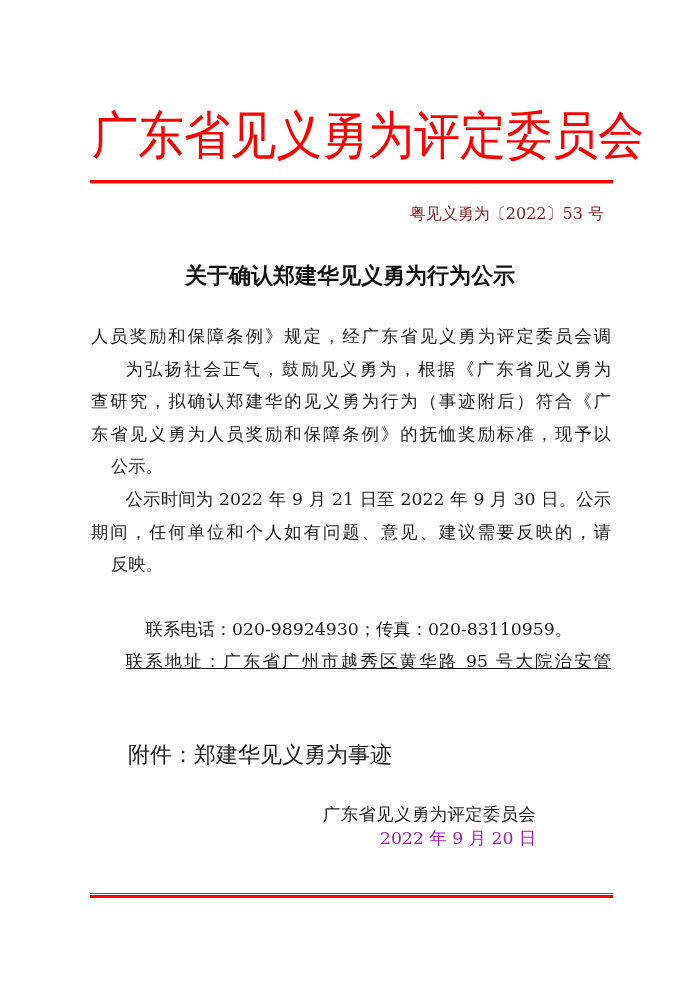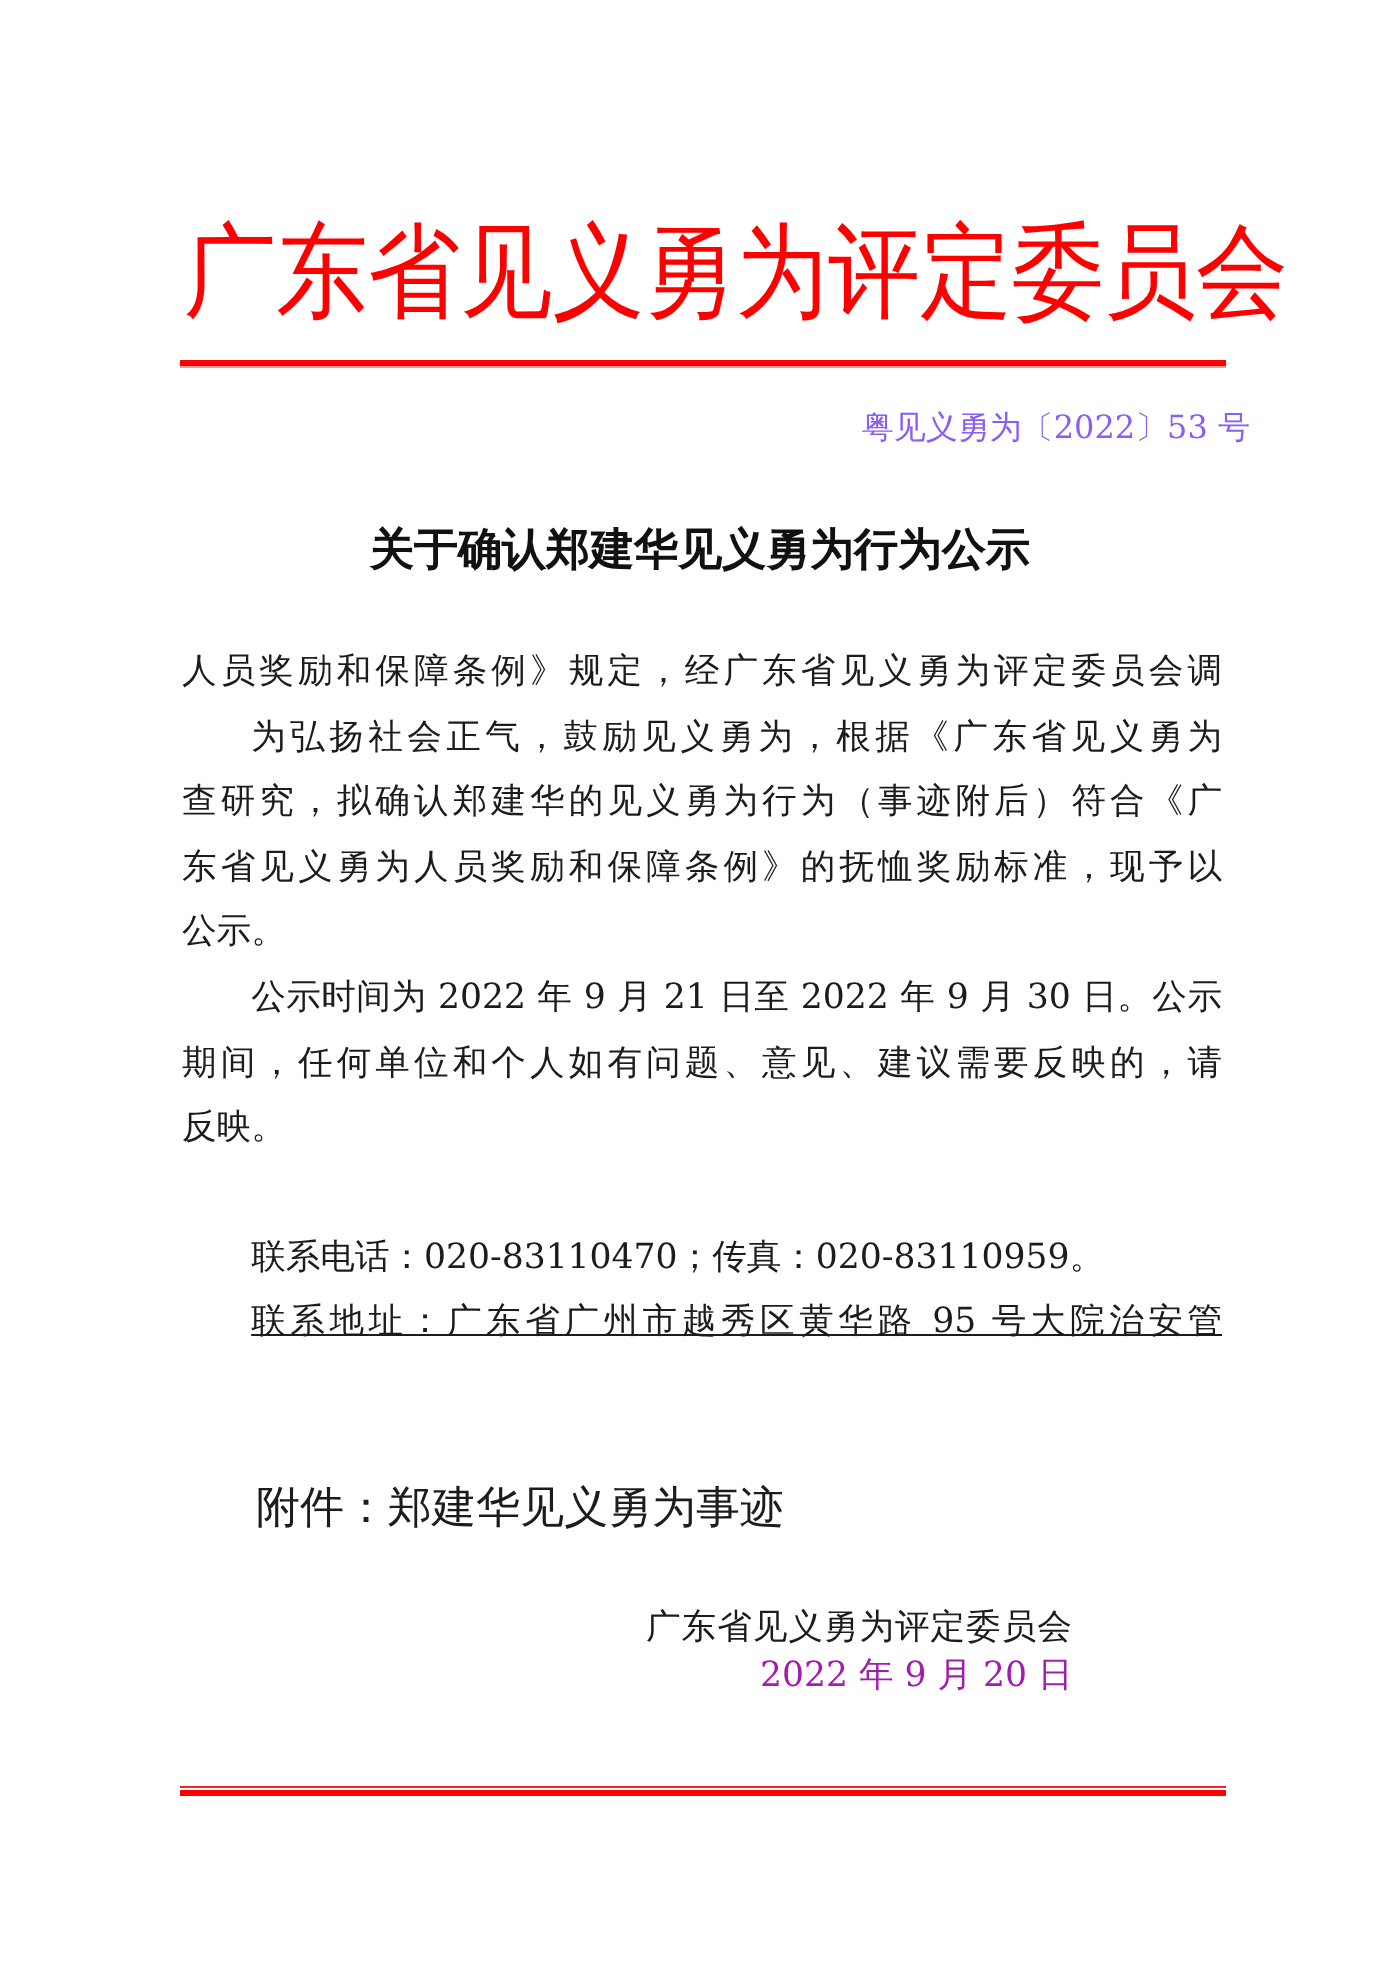--- a/index.html
+++ b/index.html
@@ -4,25 +4,25 @@
   <style>
     html, body { margin: 0; padding: 0; background: #ffffff; }
     body { width: 700px; height: 990px; position: relative; overflow: hidden;
            font-family: "DejaVu Serif", "Liberation Serif", serif; color: #1a1a1a; }
     .abs { position: absolute; }
     .header-title { left: 92px; top: 104px; width: 520px; font-size: 46px; line-height: 56px;
                     color: #ff0000; font-family: "DejaVu Serif", serif; font-weight: normal;
                     letter-spacing: 0px; white-space: nowrap; text-align: center; transform: scaleY(1.12); transform-origin: top center; }
     .rule-top { left: 90px; top: 180px; width: 523px; height: 3px; background: #ff0000; }
     .rule-top-shadow { left: 90px; top: 183px; width: 523px; height: 1px; background: #ff9a9a; }
-    .doc-number { right: 75px; top: 203px; font-size: 16px; line-height: 22px; white-space: nowrap; color: #8b5cf6; }
+    .doc-number { right: 96px; top: 203px; font-size: 16px; line-height: 22px; white-space: nowrap; color: #7f1d1d; }
     .doc-title { left: 0; width: 700px; top: 260px; text-align: center; font-size: 22px; line-height: 30px; font-weight: bold; color: #111; white-space: nowrap; }
     .body-block { left: 91px; width: 520px; font-size: 17.3px; line-height: 32.5px; color: #1c1c1c; }
     .line { display: block; white-space: nowrap; text-align: justify; text-align-last: justify; }
-    .line.last { text-align-last: left; }
+    .line.last { text-align-last: left; margin-left: 20px; }
     .indent { padding-left: 2em; }
     .attachment { left: 128px; top: 743px; font-size: 22px; line-height: 24px; white-space: nowrap; color: #1c1c1c; }
     .sign-org { left: 323px; top: 802px; font-size: 17.3px; line-height: 24px; white-space: nowrap; color: #1c1c1c; letter-spacing: 0.5px; }
     .sign-date { left: 380px; top: 826px; font-size: 17.3px; line-height: 24px; white-space: nowrap; color: #a21caf; }
     .rule-bottom-thin { left: 90px; top: 893px; width: 523px; height: 1px; background: #ff2020; }
     .rule-bottom-thick { left: 90px; top: 895px; width: 523px; height: 3px; background: #ff0000; }
   </style>
 </head>
 <body>
 
@@ -42,21 +42,21 @@
   <span class="line last">公示。</span>
 </div>
 
 <div class="abs body-block" style="top:483px;">
   <span class="line indent">公示时间为 2022 年 9 月 21 日至 2022 年 9 月 30 日。公示</span>
   <span class="line">期间，任何单位和个人如有问题、意见、建议需要反映的，请</span>
   <span class="line last">反映。</span>
 </div>
 
 <div class="abs body-block" style="top:613px;">
-  <span class="line indent last">联系电话：020-83110470；传真：020-83110959。</span>
+  <span class="line indent last">联系电话：020-98924930；传真：020-83110959。</span>
 </div>
 
 <div class="abs body-block" style="top:645px;text-decoration:underline;">
   <span class="line indent">联系地址：广东省广州市越秀区黄华路 95 号大院治安管</span>
 </div>
 
 <div class="abs attachment">附件：郑建华见义勇为事迹</div>
 
 <div class="abs sign-org">广东省见义勇为评定委员会</div>
 <div class="abs sign-date">2022 年 9 月 20 日</div>

